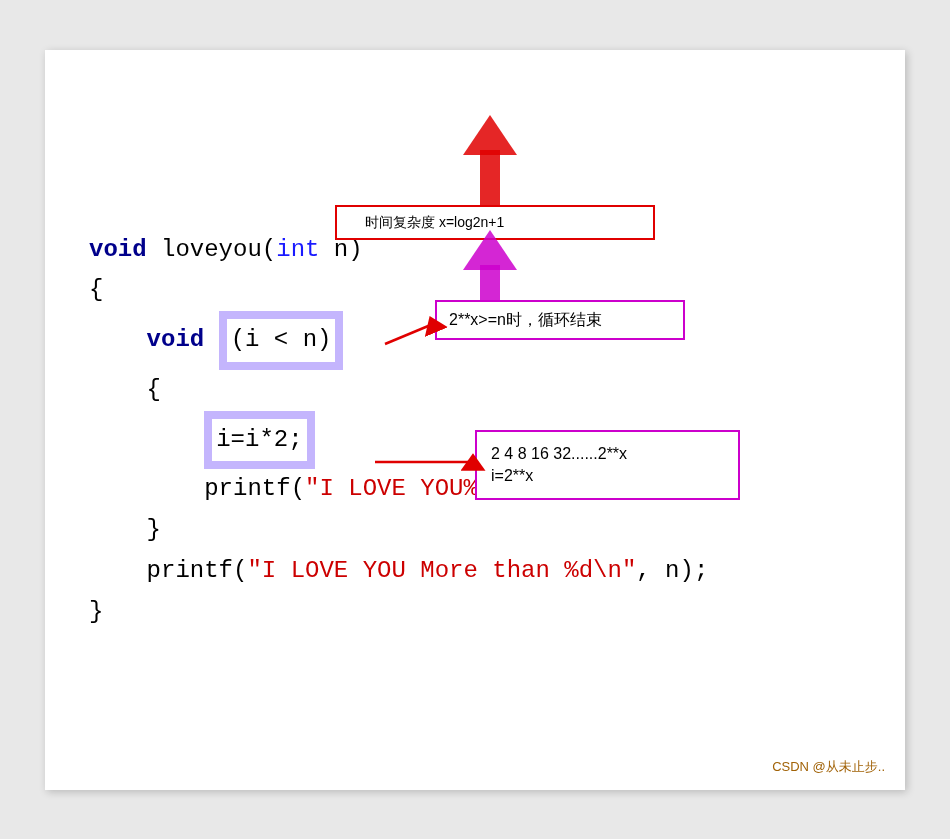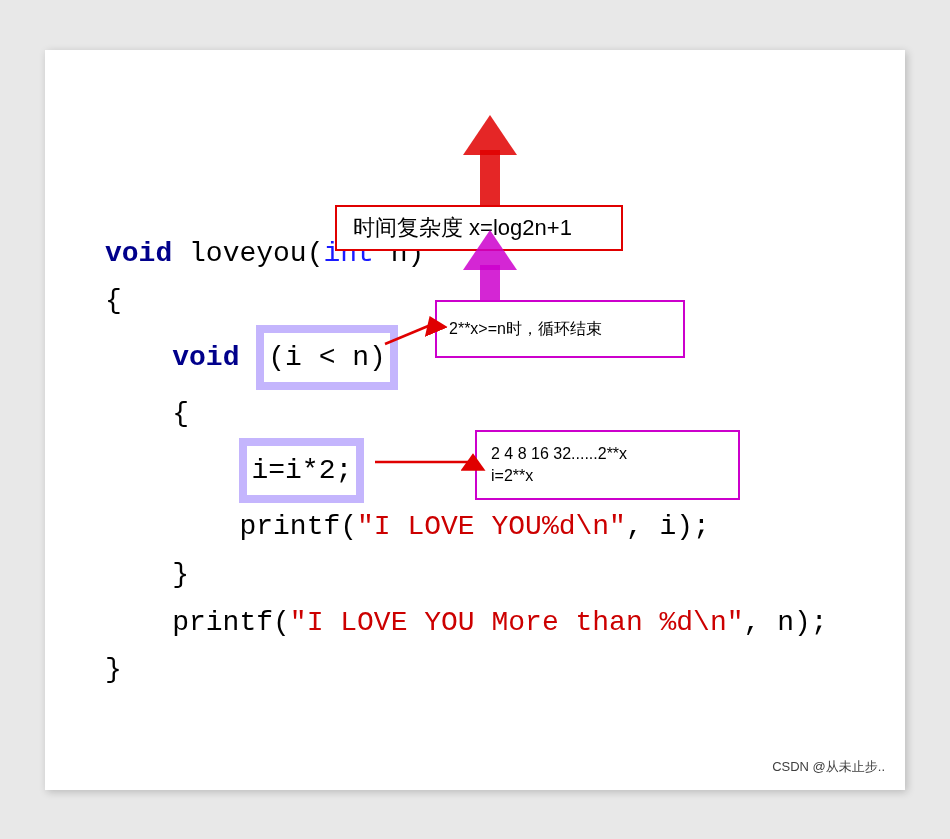--- a/index.html
+++ b/index.html
@@ -15,22 +15,22 @@
     .main-container {
       width: 860px;
       height: 740px;
       background: #fff;
       position: relative;
       box-shadow: 2px 2px 8px rgba(0,0,0,0.2);
     }
     .code-area {
       position: absolute;
       top: 180px;
-      left: 60px;
-      font-size: 28px;
+      left: 44px;
+      font-size: 24px;
       line-height: 1.7;
       color: #000;
       font-family: 'Courier New', Courier, monospace;
     }
     .kw-blue { color: #00008B; font-weight: bold; }
     .kw-blue2 { color: #1a1aff; }
     .str-red { color: #cc0000; }
     .line { display: block; white-space: pre; }
     
     .annotation-box {
@@ -64,21 +64,21 @@
       width: 100%;
       height: 100%;
       pointer-events: none;
       overflow: visible;
     }
     .watermark {
       position: absolute;
       bottom: 14px;
       right: 20px;
       font-size: 13px;
-      color: #404040;
+      color: #a16207;
       font-family: Arial, sans-serif;
     }
   </style>
 </head>
 <body>
 
 <div class="main-container">
 
   <div class="code-area">
     <span class="line"><span class="kw-blue">void</span> loveyou(<span class="kw-blue2">int</span> n)</span>
@@ -86,25 +86,25 @@
     <span class="line">    <span class="kw-blue">void</span> <span class="highlight-red">(i &lt; n)</span></span>
     <span class="line">    {</span>
     <span class="line">        <span class="highlight-red">i=i*2;</span></span>
     <span class="line">        printf(<span class="str-red">"I LOVE YOU%d\n"</span>, i);</span>
     <span class="line">    }</span>
     <span class="line">    printf(<span class="str-red">"I LOVE YOU More than %d\n"</span>, n);</span>
     <span class="line">}</span>
   </div>
 
 
-  <div class="annotation-box box-red" style="top: 155px; left: 290px; font-size: 22px; padding: 6px 16px; width: 288px;">
+  <div class="annotation-box box-red" style="top: 155px; left: 290px; font-size: 14px; padding: 6px 28px; width: 320px;">
     <span>时间复杂度 x=log2n+1</span>
   </div>
 
-  <div class="annotation-box box-purple" style="top: 250px; left: 390px; font-size: 16px; padding: 16px 12px; width: 250px;">
+  <div class="annotation-box box-purple" style="top: 250px; left: 390px; font-size: 16px; padding: 7px 12px; width: 250px;">
     <span>2**x&gt;=n时，循环结束</span>
   </div>
 
   <div class="annotation-box box-purple" style="top: 380px; left: 430px; font-size: 16px; padding: 11px 14px; width: 265px;">
     <div>2 4 8 16 32......2**x</div>
     <div>i=2**x</div>
   </div>
 
   <svg class="arrows">
 

